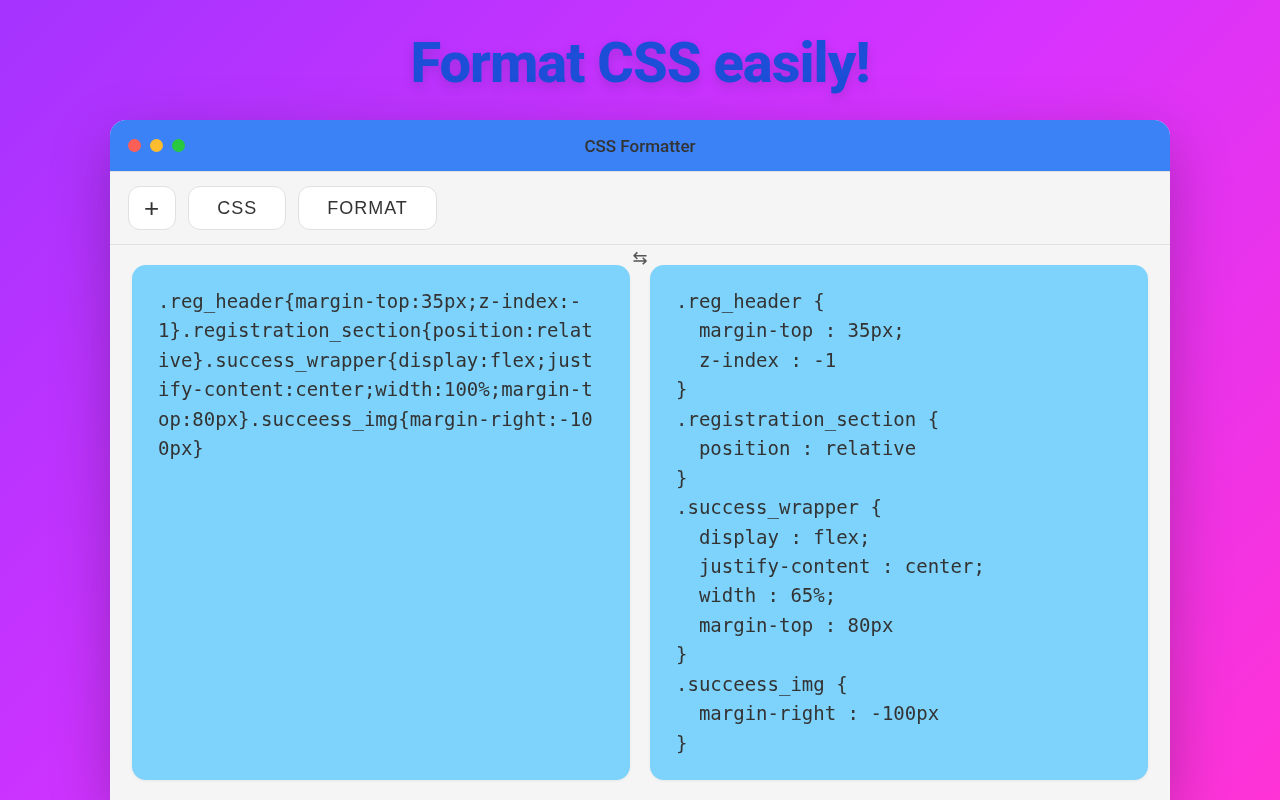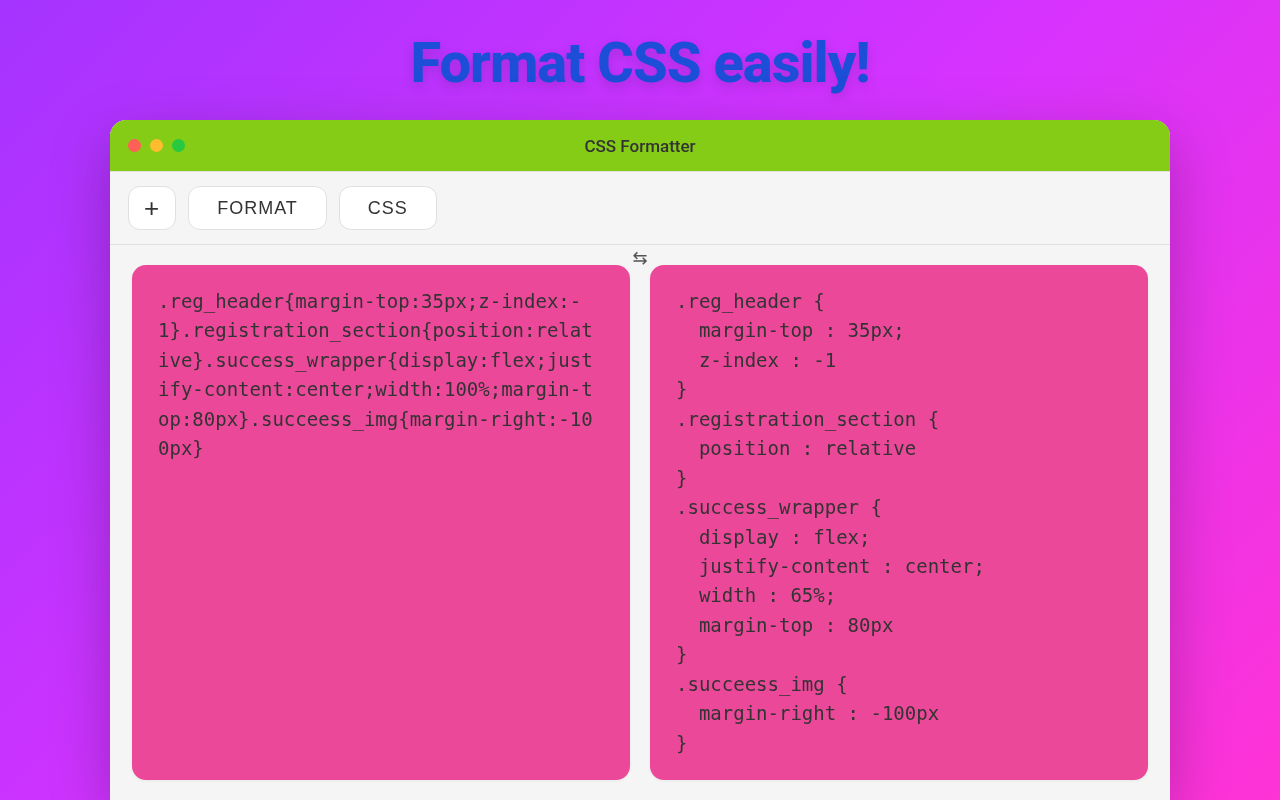--- a/index.html
+++ b/index.html
@@ -32,21 +32,21 @@
     bottom: 0;
     background: #f5f5f5;
     border-radius: 16px 16px 0 0;
     box-shadow: 0 20px 60px rgba(0,0,0,0.25);
     display: flex;
     flex-direction: column;
     overflow: hidden;
   }
   .titlebar {
     height: 56px;
-    background: #84cc16;
+    background: #3b82f6;
     border-bottom: 1px solid #e0e0e0;
     display: flex;
     align-items: center;
     position: relative;
   }
   .traffic-lights {
     display: flex;
     gap: 9px;
     padding-left: 18px;
   }
@@ -107,21 +107,21 @@
     position: absolute;
     top: 2px;
     left: 50%;
     transform: translateX(-50%);
     color: #555;
     font-size: 18px;
     cursor: pointer;
   }
   .code-panel {
     flex: 1;
-    background: #ec4899;
+    background: #7dd3fc;
     border-radius: 14px;
     padding: 22px 26px;
     font-family: ui-monospace, Menlo, Consolas, monospace;
     font-size: 19px;
     line-height: 1.55;
     color: #333;
     overflow: auto;
     box-shadow: 0 1px 3px rgba(0,0,0,0.06);
   }
   .code-panel.input {
@@ -144,22 +144,22 @@
       <div class="light yellow"></div>
       <div class="light green"></div>
     </div>
     <div class="window-title">CSS Formatter</div>
   </div>
 
   <div class="toolbar">
     <button class="toolbar-btn plus">
       <span>+</span>
     </button>
+    <button class="toolbar-btn">CSS</button>
     <button class="toolbar-btn">FORMAT</button>
-    <button class="toolbar-btn">CSS</button>
   </div>
 
   <div class="content-area">
     <div class="swap-icon">⇆</div>
     <div class="code-panel input">.reg_header{margin-top:35px;z-index:-1}.registration_section{position:relative}.success_wrapper{display:flex;justify-content:center;width:100%;margin-top:80px}.succeess_img{margin-right:-100px}</div>
     <div class="code-panel output">.reg_header {
   margin-top : 35px;
   z-index : -1
 }
 .registration_section {

